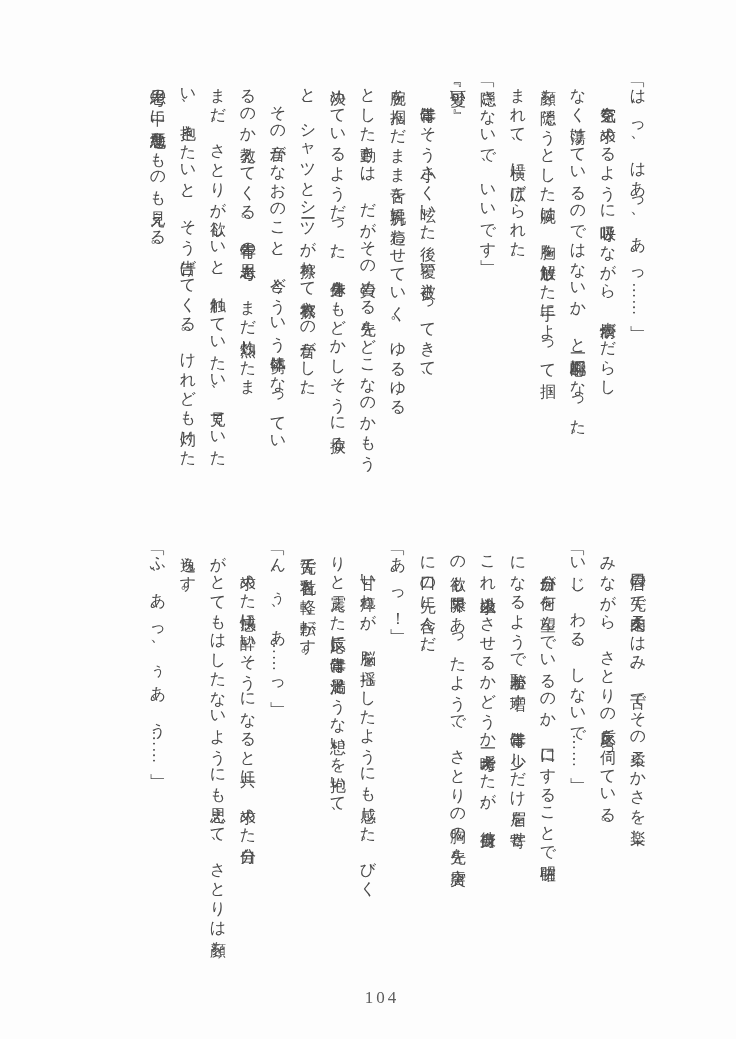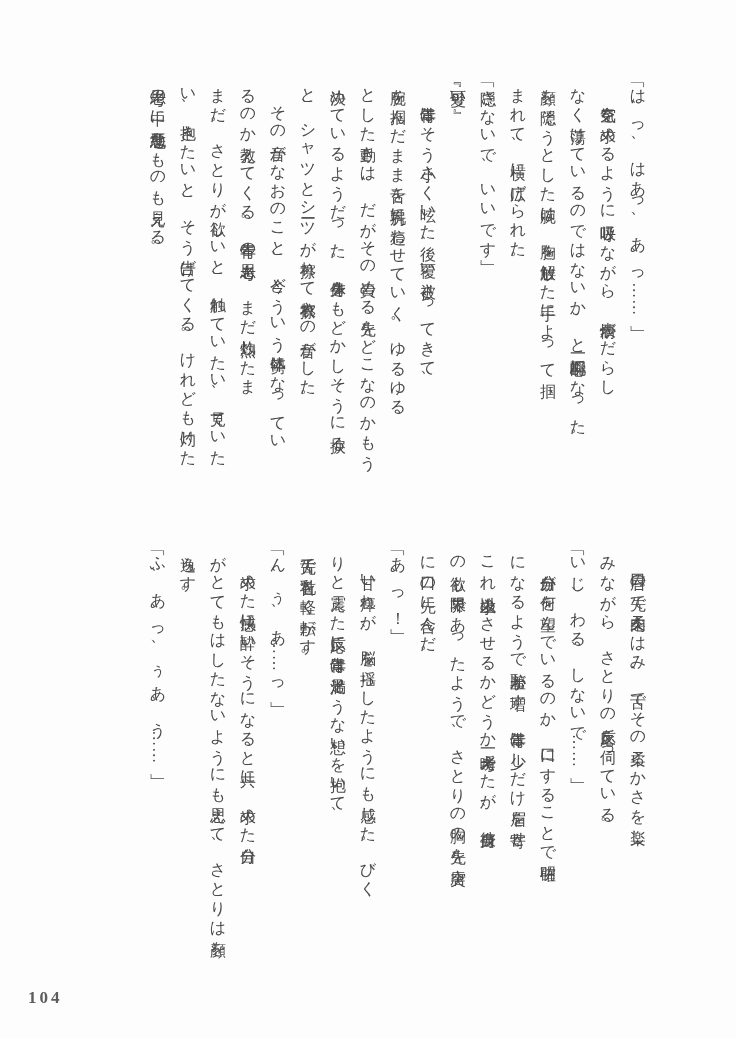--- a/index.html
+++ b/index.html
@@ -42,24 +42,24 @@
     overflow: visible;
   }
   .col.ind { text-indent: 17px; }
   .folio {
     position: absolute;
     top: 988px;
     left: 0;
     width: 736px;
     box-sizing: border-box;
     padding-left: 28px;
+    text-align: center;
     color: #5d5d5d;
     font-size: 17px;
     letter-spacing: 3px;
-    font-weight: bold;
   }
 </style>
 </head>
 <body>
 
 <div class="page">
   <div class="band band-top">
       <p class="col">「は、っ、はあっ、あ、っ……」</p>
       <p class="col ind">空気を求めるように呼吸しながら、表情がだらし</p>
       <p class="col">なく蕩けているのではないか、と一瞬心配になった。</p>

